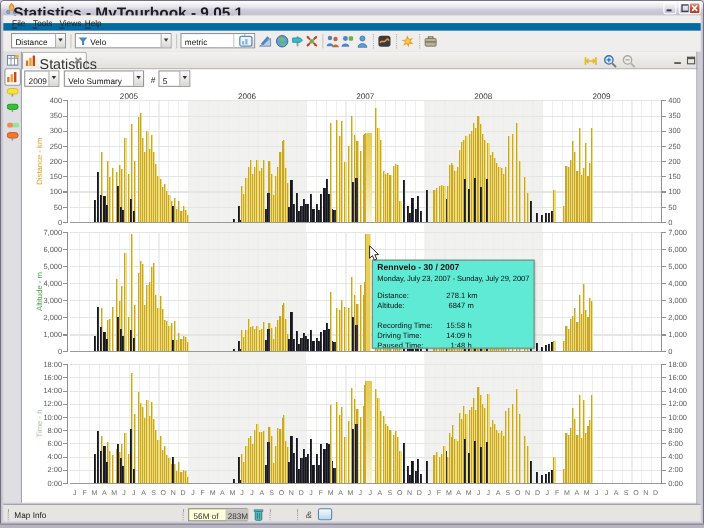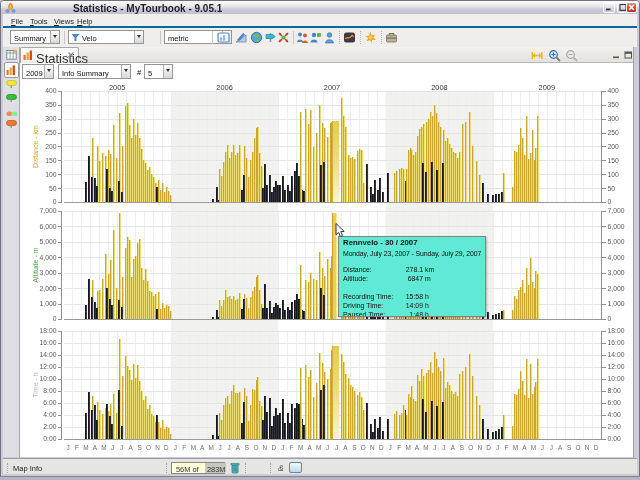--- a/index.html
+++ b/index.html
@@ -4,27 +4,27 @@
 <style>
 * { margin:0; padding:0; box-sizing:border-box; }
 html,body { width:640px; height:480px; overflow:hidden; }
 body { font-family:"Liberation Sans", sans-serif; position:relative; background:#c8c5d0; }
 .abs { position:absolute; }
 
 #frame { left:0; top:0; width:640px; height:480px; background:#cdccd6; border:1px solid #74717e; border-radius:4px 4px 0 0; }
 #titlebar { left:1px; top:1px; width:638px; height:13px; border-radius:3px 3px 0 0;
   background:linear-gradient(#fdfdfe, #e4e3ea 45%, #cfcdd9 60%, #c3c0cf); }
 #title-ico { left:5px; top:2px; width:11px; height:11px; }
-#title-txt { left:33px; top:2.5px; font-size:10px; font-weight:bold; color:#1c1c24;padding-left:40px; }
+#title-txt { left:12px; top:2.5px; font-size:14px; font-weight:bold; color:#1c1c24; }
 .winbtn { top:2px; width:12px; height:11px; border-radius:2px; border:1px solid #fff; font-size:8px; }
 #btn-min { left:603px; background:linear-gradient(#fafafc,#c6c4d2); }
 #btn-max { left:617px; background:linear-gradient(#fafafc,#c6c4d2); }
 #btn-close { left:626px; width:11px; background:linear-gradient(#eb9c83,#d05138 45%,#b53a20); }
 
-#menubar { left:3px; top:14px; width:634px; height:14px; background:#f0efed; border-bottom:2px solid #0369a1; }
+#menubar { left:3px; top:14px; width:634px; height:14px; background:#f0efed; border-bottom:7px solid #0369a1; }
 .menu-item { position:absolute; top:3px; font-size:7.5px; color:#222; }
 
 #toolbar { left:3px; top:28px; width:634px; height:19px; background:#efeeec; }
 .combo { position:absolute; height:14px; background:#fff; border:1px solid #969696; }
 .combo .txt { position:absolute; left:3px; top:3px; font-size:7.5px; color:#111; }
 .combo .btn { position:absolute; right:0; top:0; width:9px; height:100%;
   background:linear-gradient(#fefefe,#d9d7d3); border-left:1px solid #b0b0b0; }
 .combo .btn:after { content:""; position:absolute; left:2px; top:4px; width:0; height:0;
   border:2.5px solid transparent; border-top:3.5px solid #333; }
 .tsep { position:absolute; top:3px; width:1px; height:13px; background:#c9c7c3; }
@@ -69,25 +69,25 @@
 
 <div class="abs" id="menubar">
   <span class="menu-item" style="left:8px"><u>F</u>ile</span>
   <span class="menu-item" style="left:27px"><u>T</u>ools</span>
   <span class="menu-item" style="left:51px"><u>V</u>iews</span>
   <span class="menu-item" style="left:74px"><u>H</u>elp</span>
 </div>
 
 <div class="abs" id="toolbar">
   <div class="combo" style="left:7px;top:2px;width:50px;">
-      <span class="txt">Summary</span>
+      <span class="txt">Distance</span>
       <span class="btn"></span>
     </div>
   <div class="tsep" style="left:61px"></div>
-  <div class="combo" style="left:65px;top:2px;width:76px;">
+  <div class="combo" style="left:65px;top:2px;width:88px;">
     <svg style="position:absolute;left:2px;top:2px" width="9" height="9" viewBox="0 0 9 9">
         <path d="M0.5 1 L8.5 1 L5.5 4.5 L5.5 8 L3.5 8 L3.5 4.5Z" fill="#4a86c8"></path>
       </svg>
     <span class="txt" style="left:13px">Velo</span>
       <span class="btn"></span>
     </div>
   <div class="tsep" style="left:157px"></div>
   <div class="combo" style="left:161px;top:2px;width:68px;">
       <span class="txt">metric</span>
       <span class="btn"></span>
@@ -218,21 +218,21 @@
 </svg>
 
 </div>
 
 <div class="abs" id="ctrlrow">
   <div class="combo" style="left:2px;top:1px;width:32px;height:15px;">
       <span class="txt" style="top:3.5px">2009</span>
       <span class="btn"></span>
     </div>
   <div class="combo" style="left:38px;top:1px;width:73px;height:15px;">
-      <span class="txt" style="top:3.5px">Info Summary</span>
+      <span class="txt" style="top:3.5px">Velo Summary</span>
       <span class="btn"></span>
     </div>
   <span class="abs" style="left:117px;top:5px;font-size:7.5px;color:#111">#</span>
   <div class="combo" style="left:124px;top:1px;width:29px;height:15px;">
       <span class="txt" style="top:3.5px">5</span>
       <span class="btn"></span>
     </div>
 </div>
 
 <div class="abs" id="chartarea"></div>

